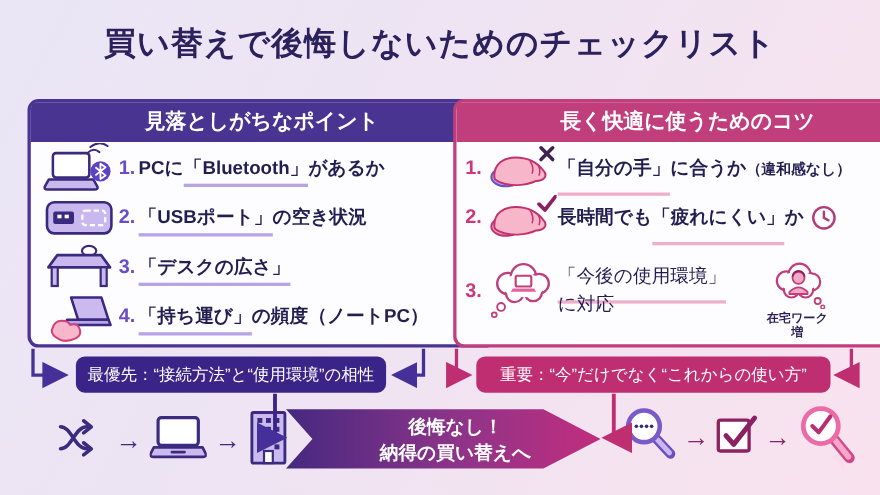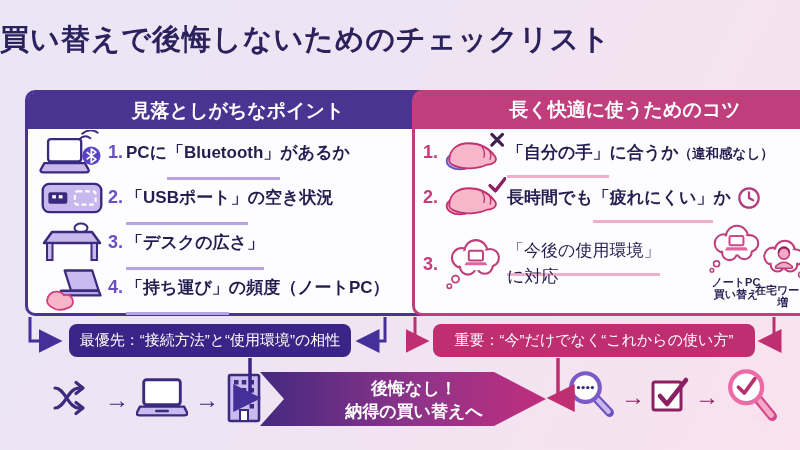--- a/index.html
+++ b/index.html
@@ -3,42 +3,42 @@
 <meta charset="utf-8">
 <style>
   html,body { margin:0; padding:0; }
   .stage {
     position:relative; width:800px; height:450px; overflow:hidden;
     font-family:"Liberation Sans","DejaVu Sans",sans-serif;
     background:linear-gradient(118deg,#eae6f6 0%,#eee4f3 40%,#f9e2ee 100%);
   }
   .title {
     position:absolute; top:20px; left:0; width:100%;
-    font-size:29px; font-weight:bold;
+    text-align:center; font-size:29px; font-weight:bold;
     color:#2b215c; letter-spacing:1px;
   }
   
   .panel { position:absolute; top:90px; width:426px; height:226px;
     background:#fdfdff; border-radius:10px; box-sizing:border-box; }
   .panel.left  { left:25px;  border:3px solid #4a3492; }
   .panel.right { left:412px; border:3px solid #c13e7d; }
   .panel-header { height:36px; line-height:36px; text-align:center;
     color:#fff; font-size:19px; font-weight:bold; border-radius:6px 6px 0 0; }
   .panel.left  .panel-header { background:#4a3492; }
   .panel.right .panel-header { background:#c13e7d;font-family:Liberation Mono, monospace; }
   .panel-body { padding:1px 6px 0 8px; }
   .lrow,.rrow { display:flex; align-items:center; height:45px; }
   .rrow { height:45px; }
   .rrow.row3 { height:88px; align-items:center; }
   .licon { width:72px; display:flex; justify-content:center; flex:0 0 72px; }
   .ricon { width:64px; display:flex; justify-content:center; flex:0 0 64px; }
   .num-l { color:#6a4dc4; font-weight:bold; font-size:18px; margin-right:3px; }
   .num-r { color:#c9397b; font-weight:bold; font-size:18px; width:20px; flex:0 0 20px; }
   .itxt { font-size:17px; font-weight:bold; color:#241e50; white-space:nowrap; }
-  .key-l { border-bottom:3px solid #b7a4e6; padding-bottom:15px; }
+  .key-l { border-bottom:3px solid #b7a4e6; padding-bottom:5px; }
   .key-r { border-bottom:3px solid #efaeca; padding-bottom:13px;margin-top:45px; }
   .small-note { font-size:13.5px; }
   .txt3 { font-size:17px; font-weight:normal; color:#241e50; line-height:1.55; white-space:nowrap; }
   .clock-wrap { margin-left:6px; display:flex; align-items:center; }
   .bubbles { position:absolute; right:2px; bottom:4px; width:126px;
     display:flex; align-items:flex-start; }
   .bubble-col { text-align:center; }
   .bubble-col.second { margin-top:14px; margin-left:-10px; }
   .blabel { font-size:11px; font-weight:bold; color:#2a1f55; line-height:1.15; margin-top:-2px; }
   
@@ -180,38 +180,20 @@
         </span>
         <div class="txt3">
           <div><span class="key-r">「今後の使用環境」</span></div>
           <div>に対応</div>
         </div>
       </div>
 
     </div>
 
     <div class="bubbles">
-      <div class="bubble-col">
-        <svg width="58" height="50" viewBox="0 0 62 54">
-          <circle cx="18" cy="21" r="10" fill="#ffffff" stroke="#c13e7d" stroke-width="2.2"></circle>
-          <circle cx="32" cy="14" r="12" fill="#ffffff" stroke="#c13e7d" stroke-width="2.2"></circle>
-          <circle cx="46" cy="21" r="9" fill="#ffffff" stroke="#c13e7d" stroke-width="2.2"></circle>
-          <circle cx="40" cy="30" r="8" fill="#ffffff" stroke="#c13e7d" stroke-width="2.2"></circle>
-          <circle cx="24" cy="31" r="8" fill="#ffffff" stroke="#c13e7d" stroke-width="2.2"></circle>
-          <ellipse cx="32" cy="22" rx="20" ry="11" fill="#ffffff"></ellipse>
-          <rect x="24" y="13" width="15" height="10" rx="1.5" fill="#ffffff" stroke="#d2478c" stroke-width="2.2"></rect>
-          <path d="M21,25 h21 l2,3.5 h-25 z" fill="#e2629f"></path>
-          <circle cx="10" cy="43" r="3.2" fill="#ffffff" stroke="#c13e7d" stroke-width="1.8"></circle>
-          <circle cx="5" cy="50" r="2" fill="#ffffff" stroke="#c13e7d" stroke-width="1.5"></circle>
-        </svg>
-        <div class="blabel">
-          <div>ノートPC</div>
-          <div>買い替え</div>
-        </div>
-      </div>
       <div class="bubble-col second">
         <svg width="52" height="44" viewBox="0 0 56 48">
           <circle cx="17" cy="20" r="9.5" fill="#ffffff" stroke="#c13e7d" stroke-width="2.2"></circle>
           <circle cx="30" cy="14" r="11" fill="#ffffff" stroke="#c13e7d" stroke-width="2.2"></circle>
           <circle cx="42" cy="21" r="8.5" fill="#ffffff" stroke="#c13e7d" stroke-width="2.2"></circle>
           <circle cx="36" cy="29" r="7.5" fill="#ffffff" stroke="#c13e7d" stroke-width="2.2"></circle>
           <circle cx="22" cy="29" r="7.5" fill="#ffffff" stroke="#c13e7d" stroke-width="2.2"></circle>
           <ellipse cx="29" cy="21" rx="18" ry="10" fill="#ffffff"></ellipse>
           <circle cx="29" cy="17" r="6" fill="#f2a9c6" stroke="#c13e7d" stroke-width="1.8"></circle>
           <path d="M23,16 a6,6 0 0,1 12,0" stroke="#8c2162" stroke-width="1.8" fill="none"></path>

